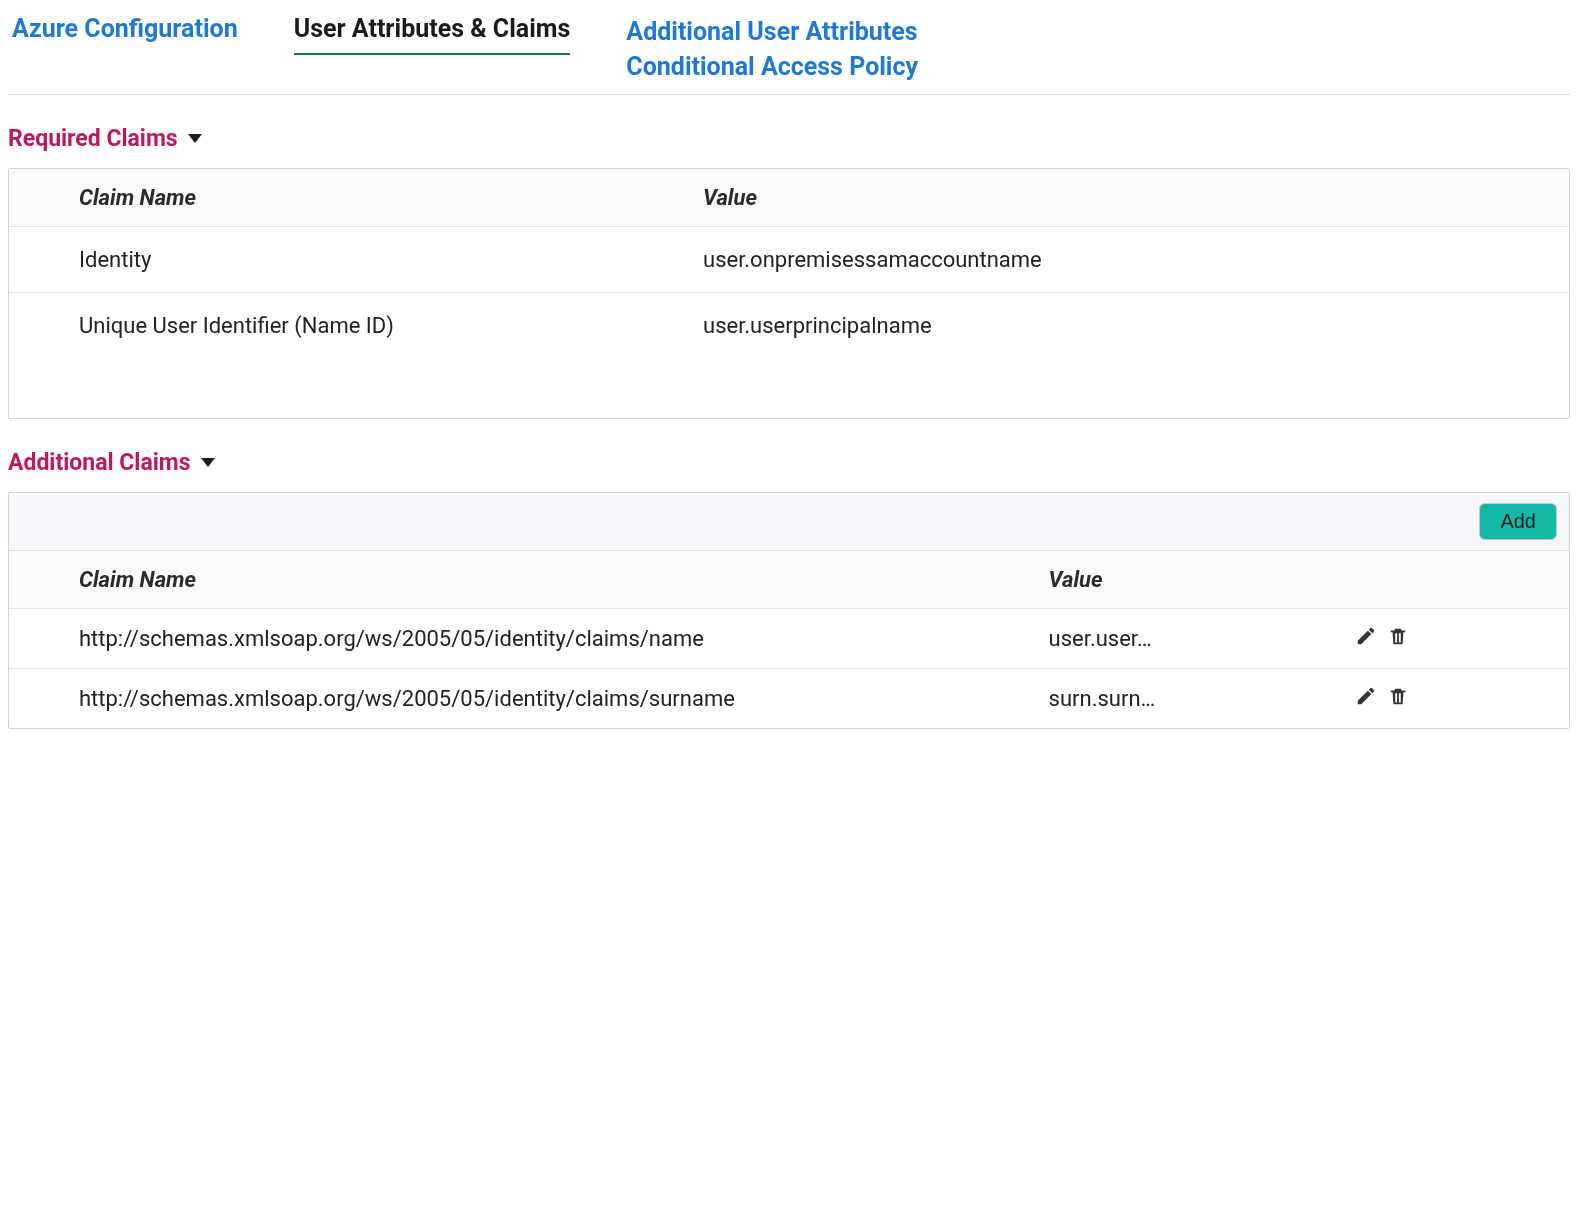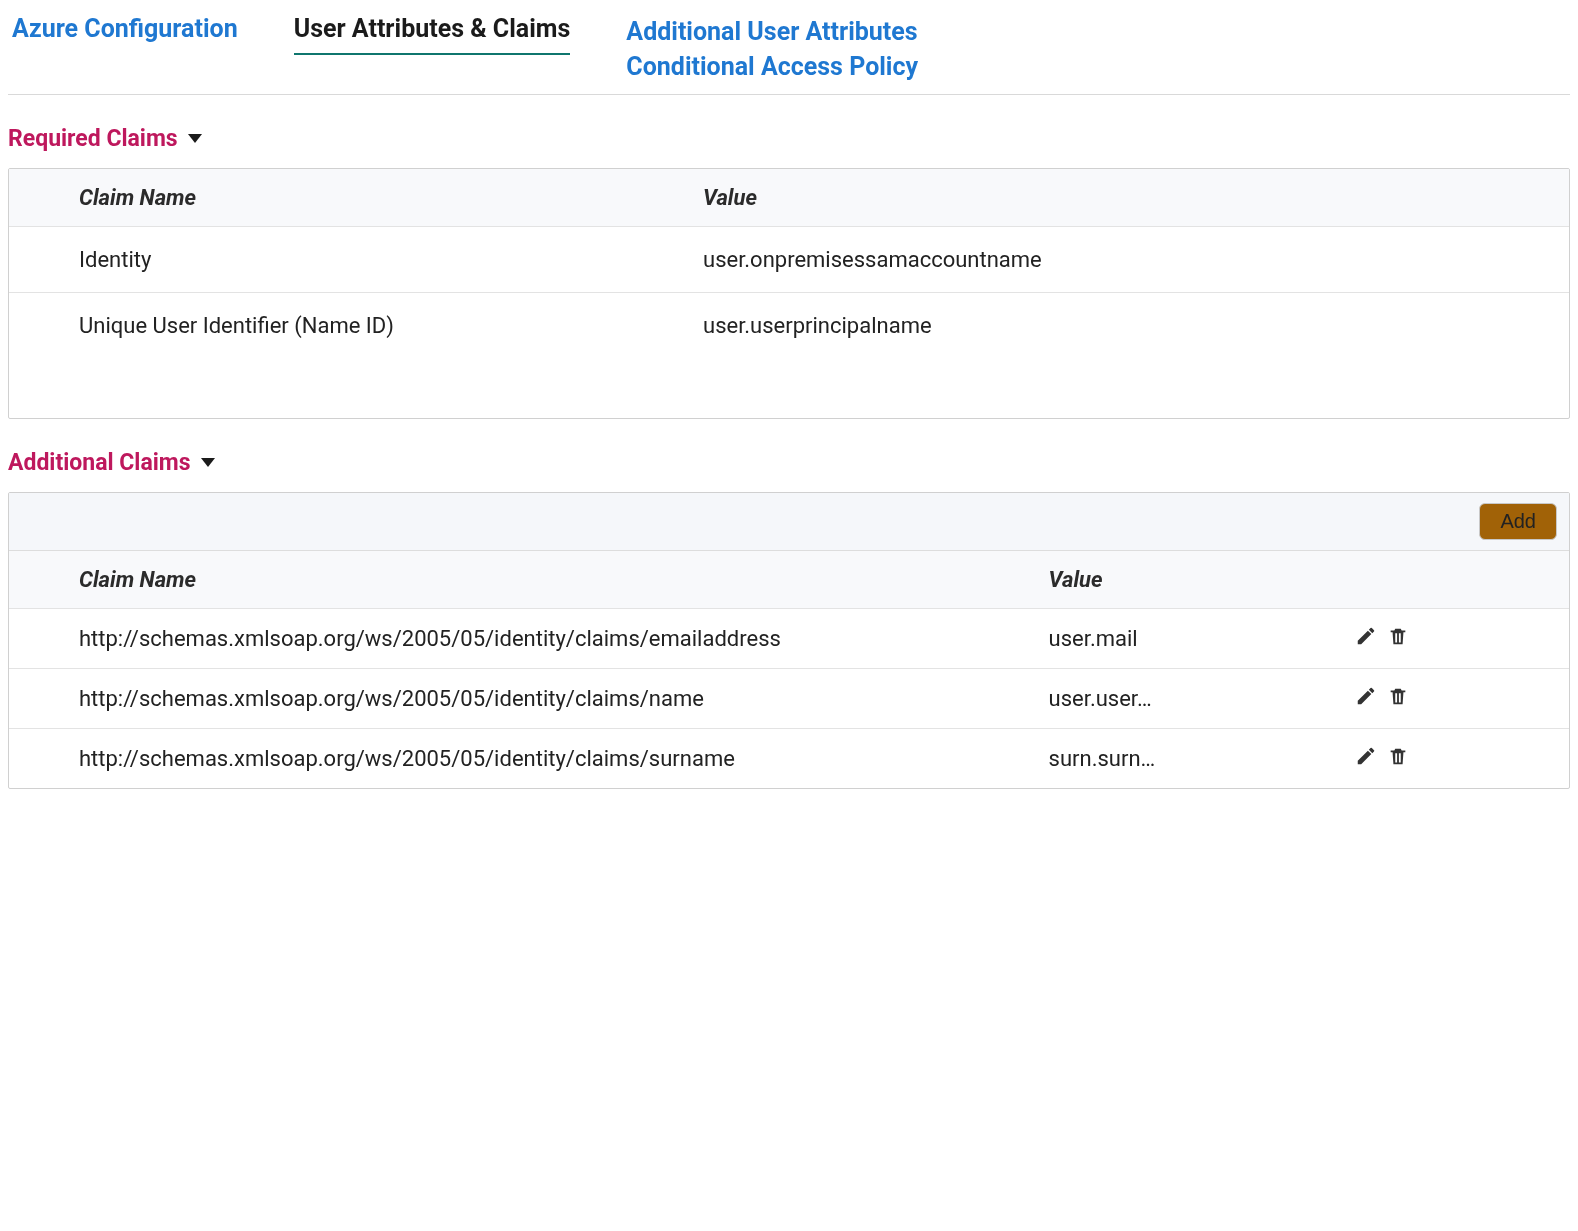--- a/index.html
+++ b/index.html
@@ -59,21 +59,21 @@
       display: flex;
       justify-content: flex-end;
       padding: 10px 12px;
       border-bottom: 1px solid #ddd;
     }
     .btn {
       font-size: 20px;
       padding: 6px 20px;
       border: 1px solid #c8c8c8;
       border-radius: 6px;
-      background: #a16207;
+      background: #14b8a6;
       cursor: pointer;
       color: #222;
     }
     table {
       width: 100%;
       border-collapse: collapse;
     }
     thead { background: #f8f9fb; font-style: italic; }
     th, td {
       text-align: left;
@@ -148,29 +148,20 @@
     <table class="additional-table">
       <thead>
         <tr>
           <th class="col-name">Claim Name</th>
           <th class="col-value">Value</th>
           <th class="col-actions"></th>
         </tr>
       </thead>
       <tbody id="additional-rows">
           <tr>
-            <td class="col-name">http://schemas.xmlsoap.org/ws/2005/05/identity/claims/emailaddress</td>
-            <td class="col-value"><span class="trunc">user.mail</span></td>
-            <td class="col-actions"><span class="icon-btn"><svg viewBox="0 0 24 24">
-                  <use href="#pencil-icon"></use>
-                </svg></span><span class="icon-btn"><svg viewBox="0 0 24 24">
-                  <use href="#trash-icon"></use>
-                </svg></span></td>
-          </tr>
-          <tr>
             <td class="col-name">http://schemas.xmlsoap.org/ws/2005/05/identity/claims/name</td>
             <td class="col-value"><span class="trunc">user.user…</span></td>
             <td class="col-actions"><span class="icon-btn"><svg viewBox="0 0 24 24">
                   <use href="#pencil-icon"></use>
                 </svg></span><span class="icon-btn"><svg viewBox="0 0 24 24">
                   <use href="#trash-icon"></use>
                 </svg></span></td>
           </tr>
           <tr>
             <td class="col-name">http://schemas.xmlsoap.org/ws/2005/05/identity/claims/surname</td>

